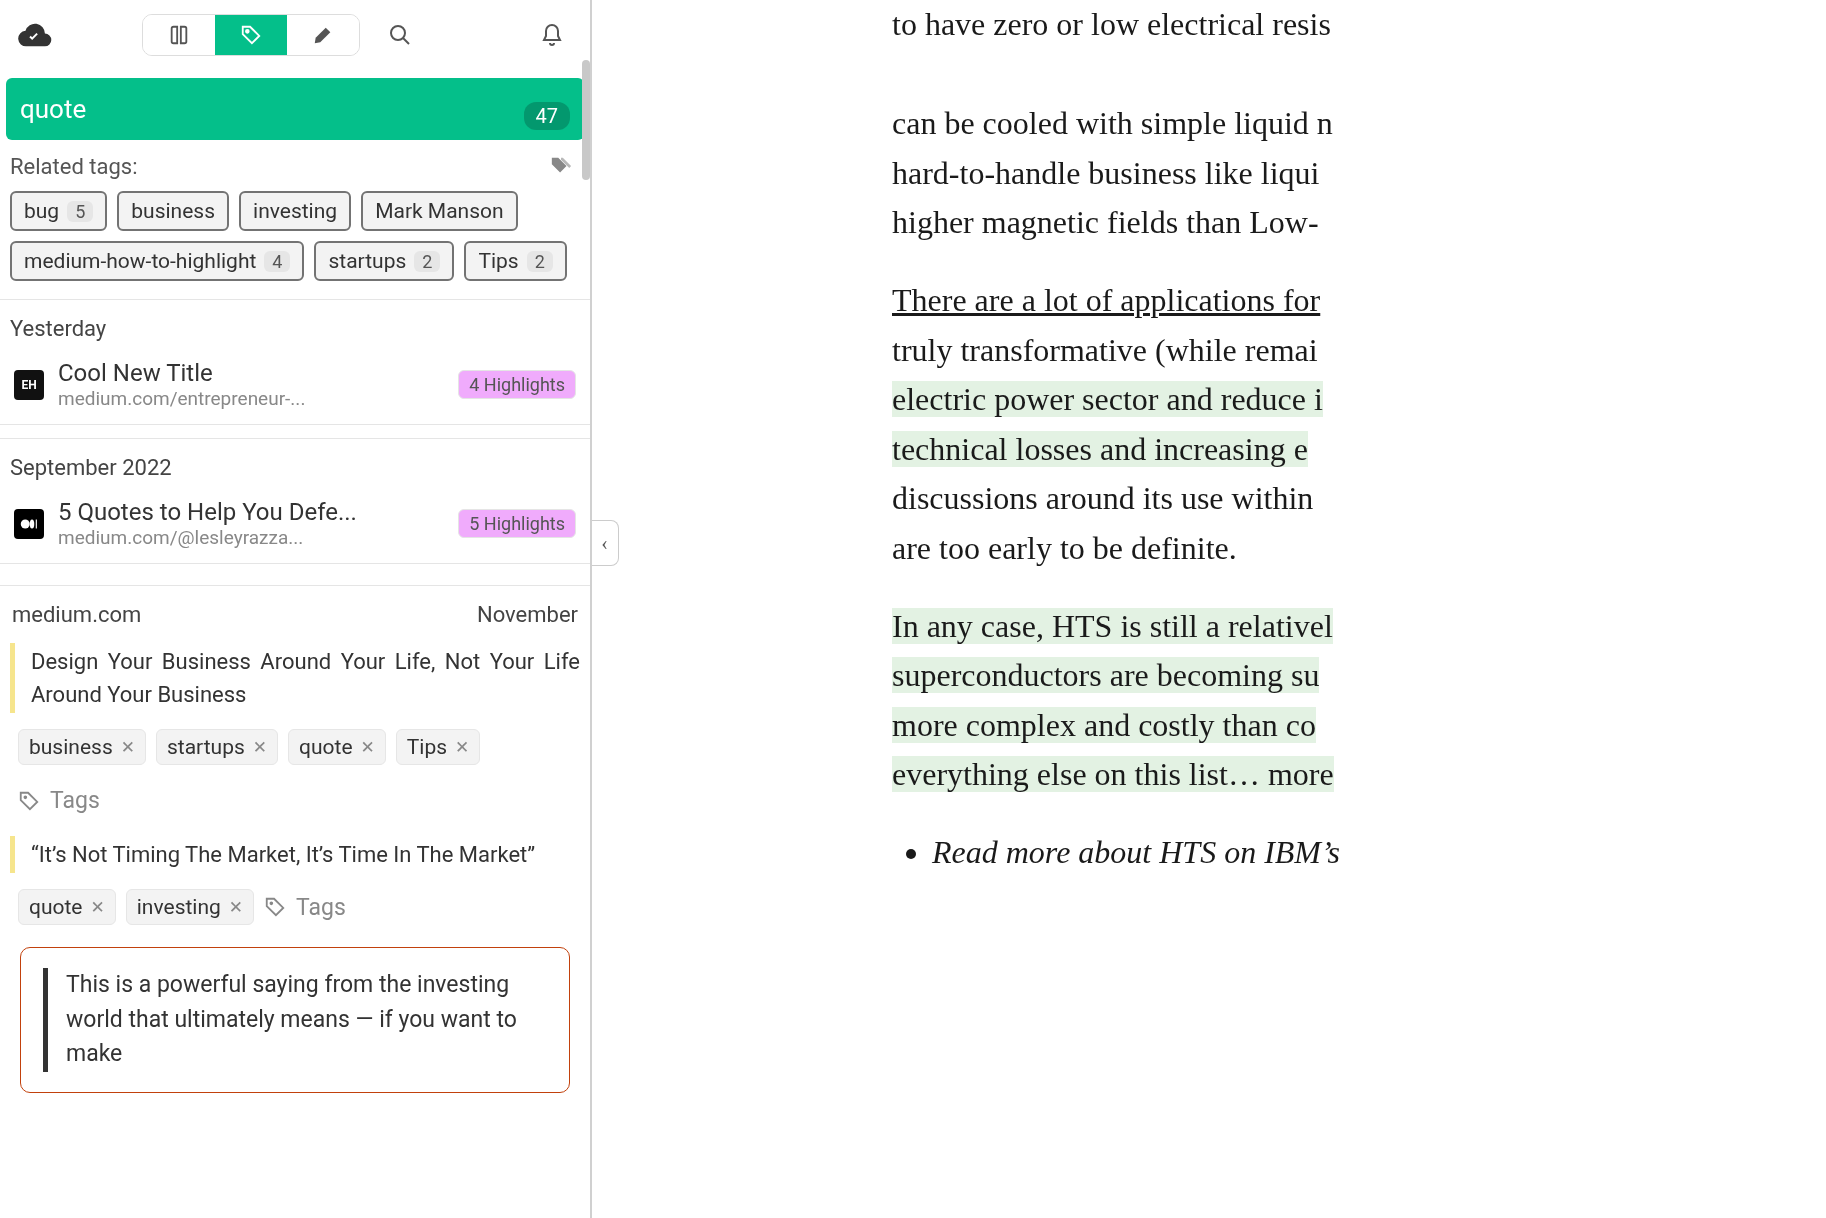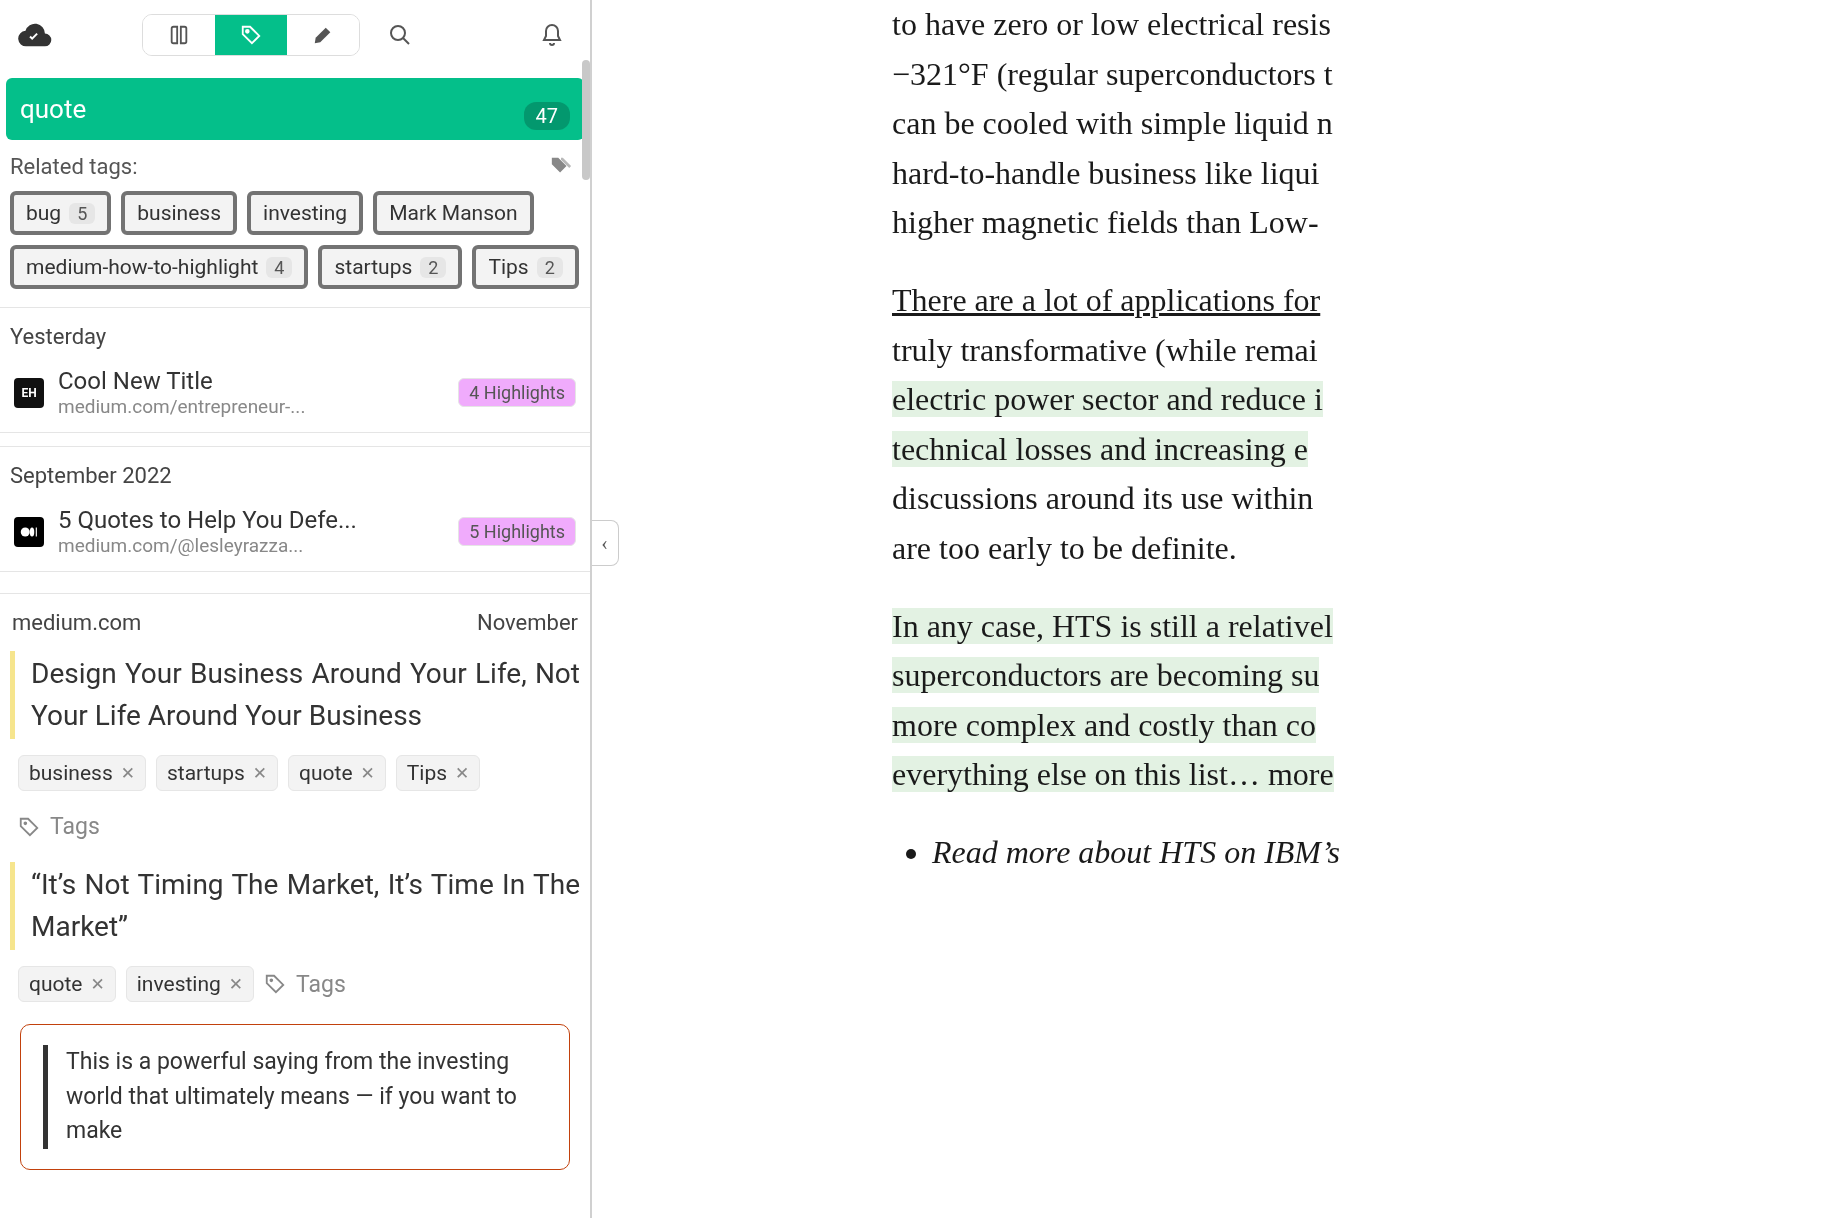--- a/index.html
+++ b/index.html
@@ -30,41 +30,41 @@
 .tag-header { margin: 8px 6px 0; background: #04BF8A; border-radius: 6px; padding: 10px 14px; display: flex; align-items: center; justify-content: space-between; }
 .tag-header-name { color: #fff; font-size: 26px; font-weight: 400; }
 .tag-header-count { background: rgba(0,0,0,0.2); color: #fff; border-radius: 12px; padding: 2px 12px; font-size: 20px; margin-top: 14px; }
 
 
 .related { padding: 14px 10px 18px; border-bottom: 1px solid #e5e5e5; }
 .related-header { display: flex; justify-content: space-between; align-items: center; margin-bottom: 12px; padding-right: 8px; }
 .related-label { color: #555; font-size: 22px; }
 .tags-icon svg { width: 22px; height: 22px; color: #888; }
 .tag-chips { display: flex; flex-wrap: wrap; gap: 10px; }
-.tag-chip { background: #f3f3f3; border: 4px solid #737373; border-radius: 6px; padding: 6px 12px; font-size: 21px; color: #333; display: flex; align-items: center; gap: 8px; cursor: pointer; }
+.tag-chip { background: #f3f3f3; border: 2px solid #737373; border-radius: 6px; padding: 6px 12px; font-size: 21px; color: #333; display: flex; align-items: center; gap: 8px; cursor: pointer; }
 .tag-chip .cnt { background: #e6e6e6; border-radius: 6px; padding: 0 8px; font-size: 18px; color: #555; }
 
 
 .date-group { }
 .date-label { padding: 16px 10px 8px; font-size: 22px; color: #444; }
 .list-item { display: flex; align-items: center; padding: 10px 14px 14px; border-bottom: 1px solid #e5e5e5; gap: 14px; cursor: pointer; }
 .list-icon { width: 30px; height: 30px; border-radius: 4px; background: #000; color: #fff; font-size: 12px; font-weight: 700; display: flex; align-items: center; justify-content: center; flex-shrink: 0; }
 .list-icon.eh { background: #111; }
 .list-body { flex: 1; min-width: 0; }
 .list-title { font-size: 24px; color: #333; white-space: nowrap; overflow: hidden; text-overflow: ellipsis; }
 .list-url { font-size: 19px; color: #888; white-space: nowrap; overflow: hidden; text-overflow: ellipsis; }
 .list-badge { background: #f0abfc; border: 1px solid #e5e5e5; border-radius: 6px; padding: 3px 10px; font-size: 18px; color: #555; flex-shrink: 0; }
 
 .group-sep { height: 14px; border-bottom: 1px solid #e5e5e5; }
 
 
 .detail { padding: 16px 10px 0; }
 .detail-header { display: flex; justify-content: space-between; font-size: 22px; color: #444; margin-bottom: 16px; padding: 0 2px; }
 .highlight-block { border-left: 5px solid #f6e58d; padding: 2px 0 2px 16px; margin-bottom: 16px; }
-.highlight-text { font-size: 28px; color: #333; line-height: 1.5; text-align: justify; }
+.highlight-text { font-size: 22px; color: #333; line-height: 1.5; text-align: justify; }
 .chip-row { display: flex; flex-wrap: wrap; gap: 10px; align-items: center; margin-bottom: 22px; padding-left: 8px; }
 .x-chip { background: #f3f3f3; border: 1px solid #e6e6e6; border-radius: 6px; padding: 5px 10px; font-size: 21px; color: #333; display: flex; align-items: center; gap: 8px; cursor: pointer; }
 .x-chip .x { color: #888; font-size: 17px; }
 .tags-add { display: inline-flex; align-items: center; gap: 10px; color: #888; font-size: 23px; cursor: pointer; }
 .tags-add svg { width: 22px; height: 22px; }
 
 .note-box { margin: 0 10px 20px 10px; border: 1px solid #c2410c; border-radius: 10px; padding: 20px 22px; }
 .note-inner { border-left: 5px solid #333; padding-left: 18px; font-size: 23px; line-height: 1.5; color: #333; }
 
 
@@ -268,21 +268,21 @@
     </div>
   </div>
 
   <div class="reader">
     <div class="collapse-btn">
       <span>‹</span>
     </div>
 
     <p>
       <span>to have zero or low electrical resis</span><br>
-      <span>−321°F (regular superconductors t</span><br>
+      <br>
       <span>can be cooled with simple liquid n</span><br>
       <span>hard-to-handle business like liqui</span><br>
       <span>higher magnetic fields than Low-</span>
     </p>
 
     <p>
       <span class="underline">There are a lot of applications for </span><br>
       <span>truly transformative (while remai</span><br>
       <span class="hl-green">electric power sector and reduce i</span><br>
       <span class="hl-green">technical losses and increasing e</span><br>

